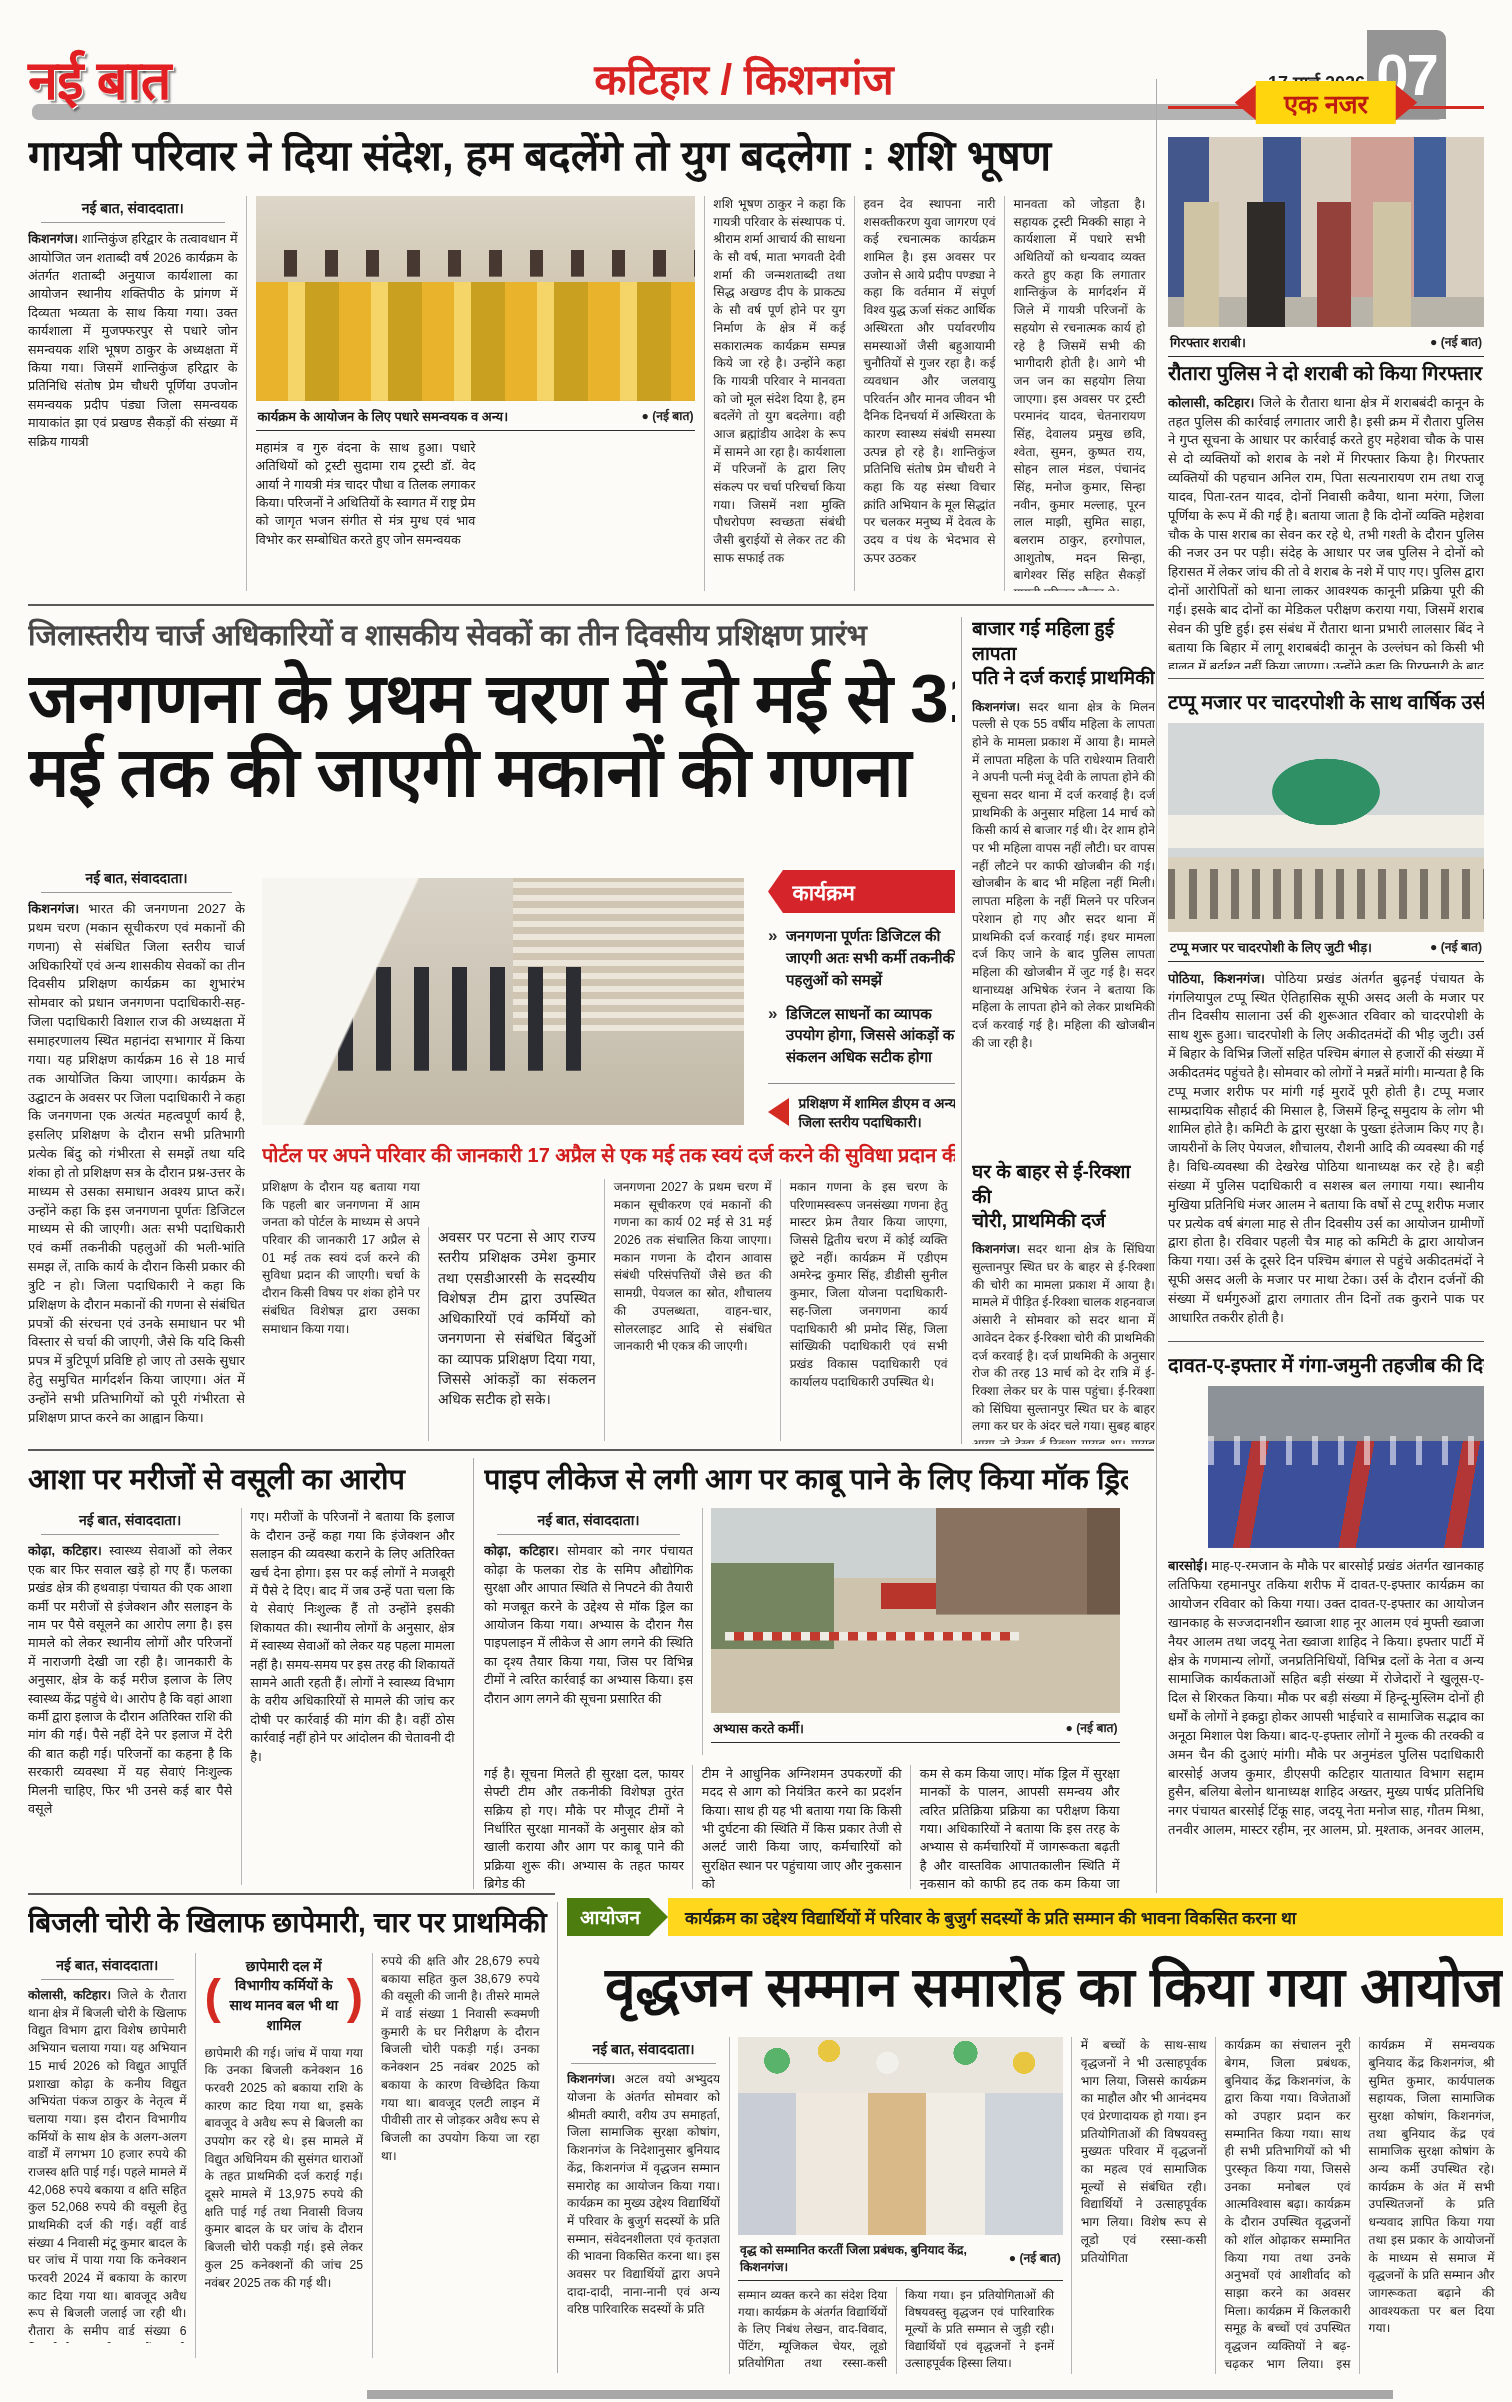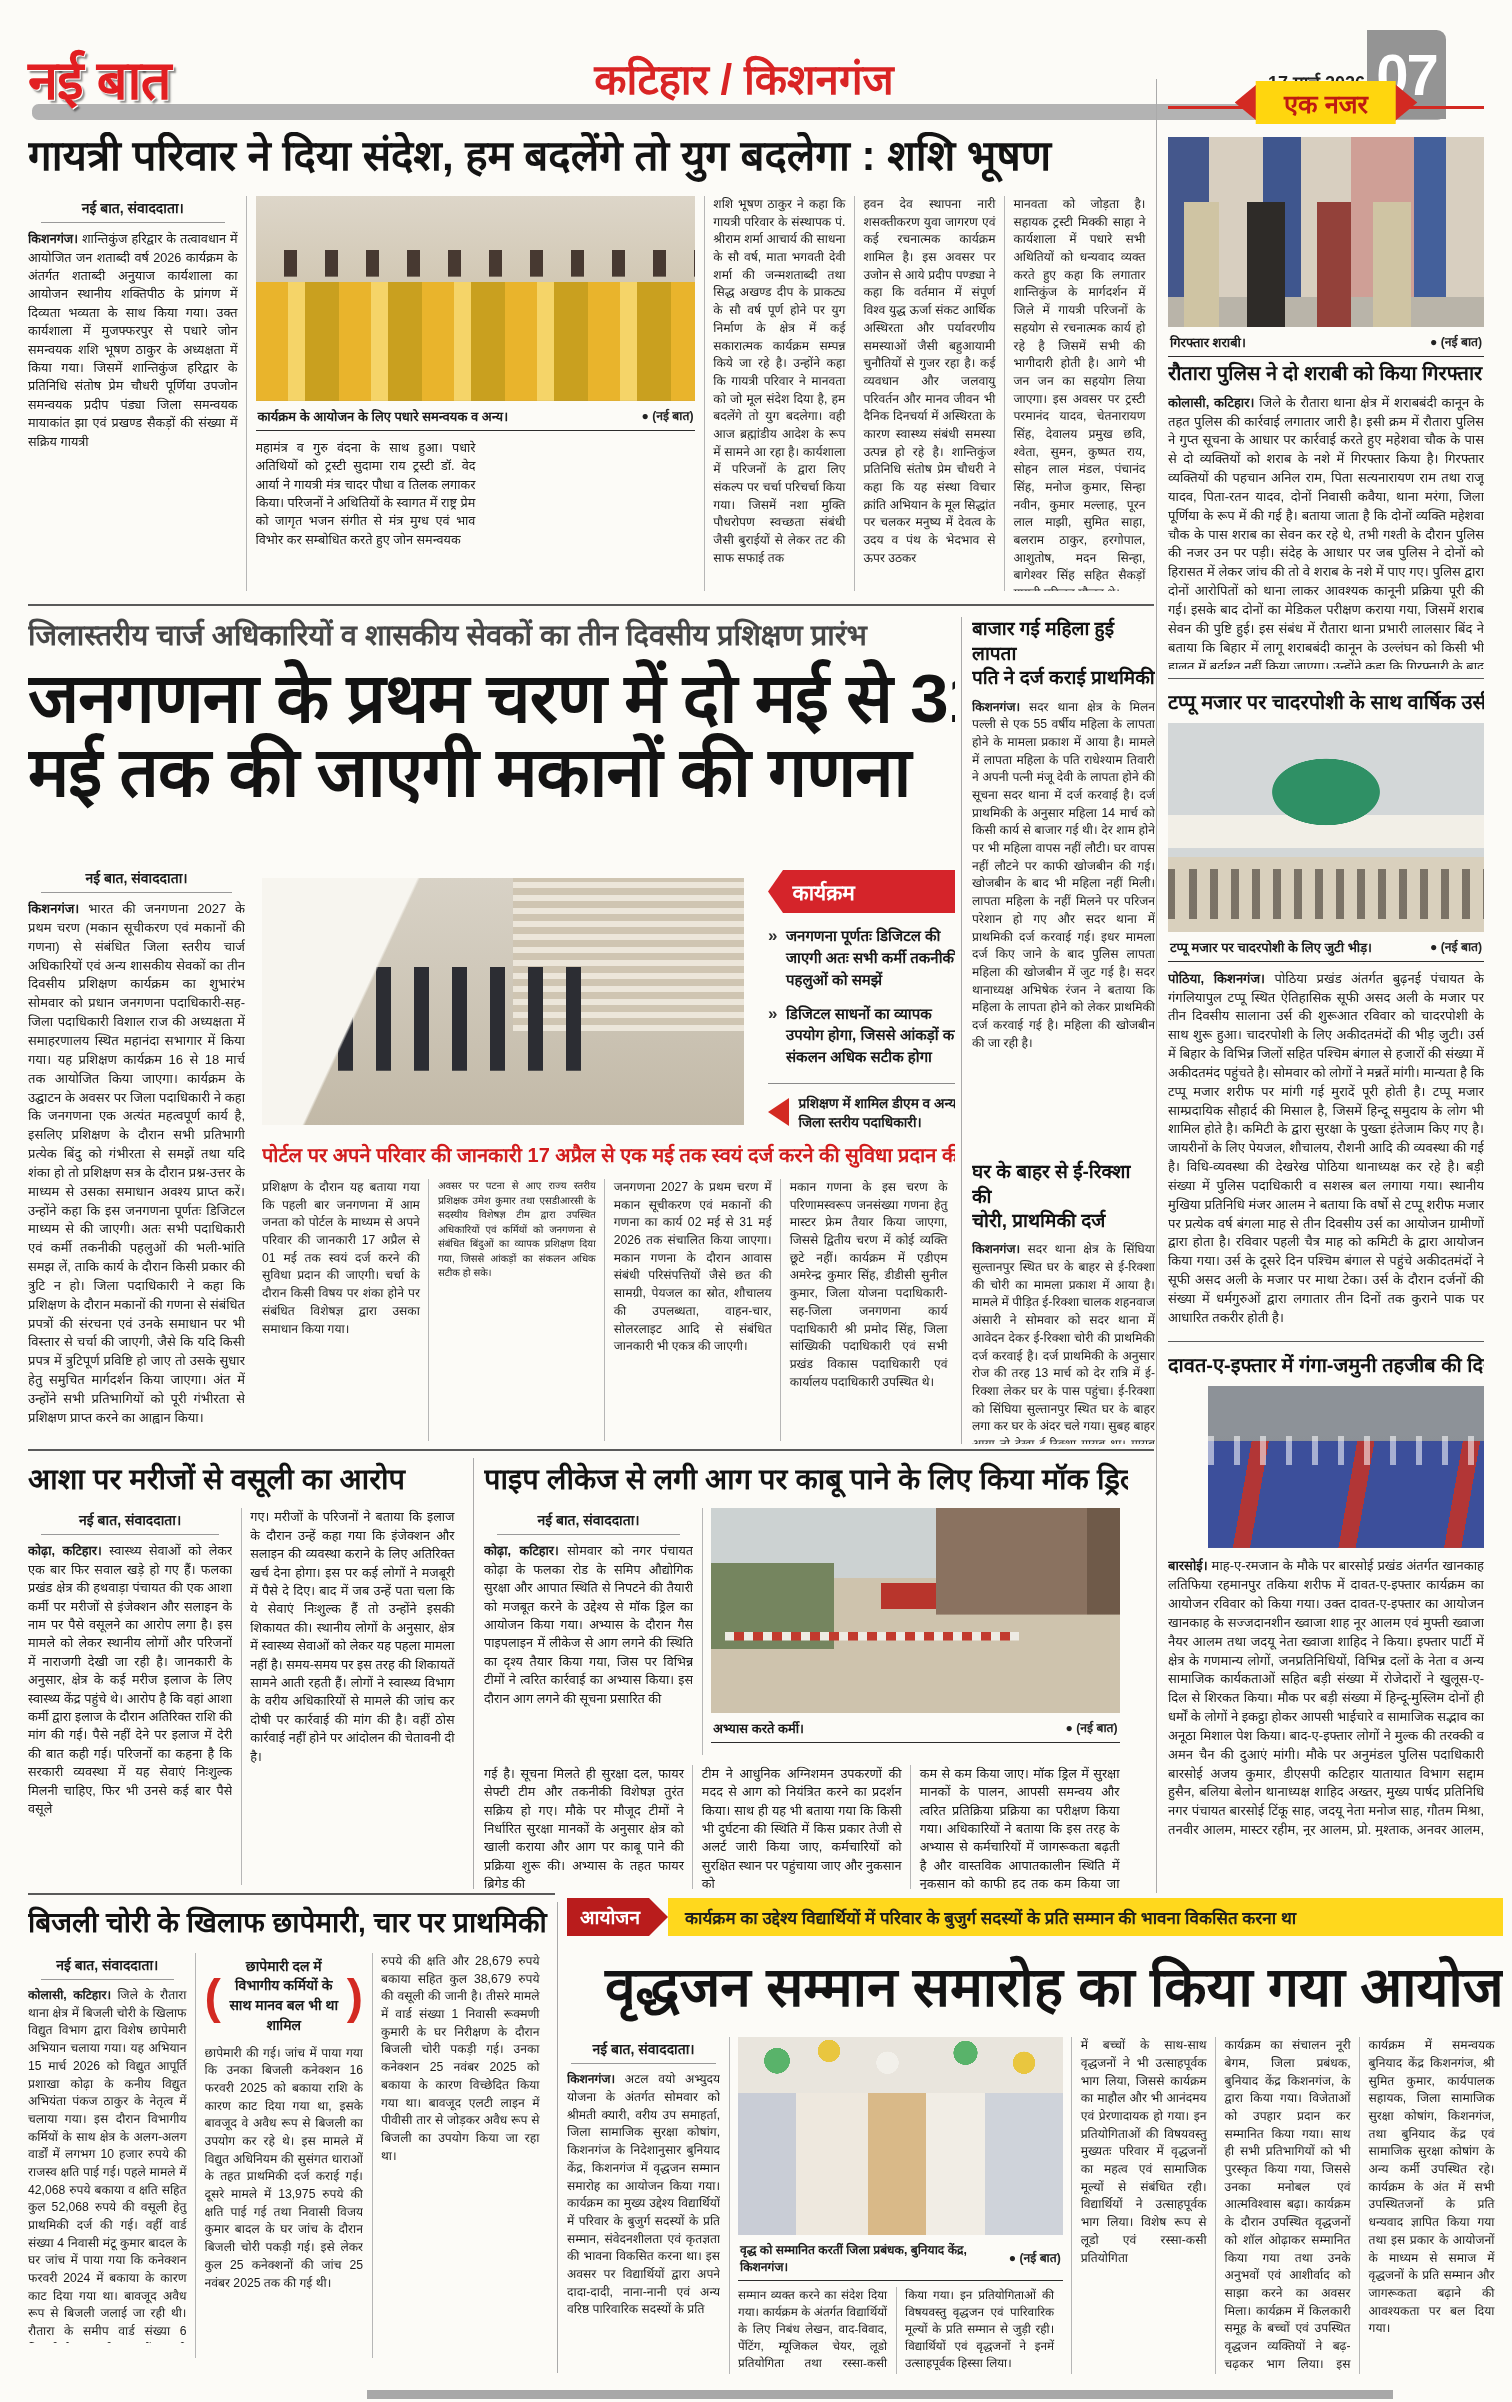--- a/index.html
+++ b/index.html
@@ -57,21 +57,21 @@
   .pbox-cap{display:flex;gap:9.4px;border-top:0.9px solid #8a8a8a;margin-top:15px;padding-top:11.3px;}
   .pbox-cap .ctri{width:21px;height:28px;background:#d32a22;clip-path:polygon(100% 0,0 50%,100% 100%);flex:none;margin-top:2.8px;}
   .pbox-cap .t{font-weight:700;font-size:13.7px;line-height:1.35;}
   .red-sub{color:#d21d1d;font-weight:800;font-size:20px;white-space:nowrap;}
   
   .pq{display:flex;align-items:center;justify-content:center;gap:2.8px;margin:3.8px 0 9.4px;}
   .pq-par{color:#d32a22;font-size:49px;font-weight:700;line-height:.9;flex:none;}
   .pq-t{font-weight:800;font-size:14px;text-align:center;line-height:1.4;}
   
   .strip{display:flex;height:38px;}
-  .strip-red{background:#b91c1c;color:#fff;font-weight:800;font-size:19px;display:flex;align-items:center;
+  .strip-red{background:#4d7c0f;color:#fff;font-weight:800;font-size:19px;display:flex;align-items:center;
              padding:0 28px 0 13px;clip-path:polygon(0 0,calc(100% - 19px) 0,100% 50%,calc(100% - 19px) 100%,0 100%);flex:none;}
   .strip-yel{flex:1;background:#ffd81d;display:flex;align-items:center;padding:0 9.4px 0 17px;
              font-weight:800;font-size:17px;color:#1f1f1f;overflow:hidden;white-space:nowrap;}
   
   .ph{background-repeat:no-repeat;background-color:#cfc8ba;}
   .ph-gayatri{background-image:
       repeating-linear-gradient(90deg,transparent 0 28px,#473931 28px 41px),
       repeating-linear-gradient(90deg,#e9b42c 0 32px,#f5d468 32px 49px,#c9a01f 49px 83px),
       linear-gradient(180deg,#ddd6c9 0%,#cdc2ab 60%,#978b76 100%);
       background-size:100% 13%,100% 58%,100% 100%;
@@ -179,21 +179,21 @@
         <span class="pbul-t">डिजिटल साधनों का व्यापक उपयोग होगा, जिससे आंकड़ों का संकलन अधिक सटीक होगा</span>
       </div>
       <div class="pbox-cap">
         <span class="ctri"></span>
         <span class="t">प्रशिक्षण में शामिल डीएम व अन्य जिला स्तरीय पदाधिकारी।</span>
       </div>
     </div>
     <div class="red-sub" style="position:absolute;left:234px;top:527px;width:694px;overflow:hidden;">पोर्टल पर अपने परिवार की जानकारी 17 अप्रैल से एक मई तक स्वयं दर्ज करने की सुविधा प्रदान की जाएगी</div>
     <div class="cols" style="position:absolute;left:234px;top:565px;width:694px;height:262px;">
       <p class="c btxt" style="width:25%;font-size:12.2px;">प्रशिक्षण के दौरान यह बताया गया कि पहली बार जनगणना में आम जनता को पोर्टल के माध्यम से अपने परिवार की जानकारी 17 अप्रैल से 01 मई तक स्वयं दर्ज करने की सुविधा प्रदान की जाएगी। चर्चा के दौरान किसी विषय पर शंका होने पर संबंधित विशेषज्ञ द्वारा उसका समाधान किया गया।</p>
-      <p class="c btxt" style="width:25%;font-size:10px;">अवसर पर पटना से आए राज्य स्तरीय प्रशिक्षक उमेश कुमार तथा एसडीआरसी के सदस्यीय विशेषज्ञ टीम द्वारा उपस्थित अधिकारियों एवं कर्मियों को जनगणना से संबंधित बिंदुओं का व्यापक प्रशिक्षण दिया गया, जिससे आंकड़ों का संकलन अधिक सटीक हो सके।</p>
+      <p class="c btxt" style="width:25%;font-size:14px;margin-top:48px;">अवसर पर पटना से आए राज्य स्तरीय प्रशिक्षक उमेश कुमार तथा एसडीआरसी के सदस्यीय विशेषज्ञ टीम द्वारा उपस्थित अधिकारियों एवं कर्मियों को जनगणना से संबंधित बिंदुओं का व्यापक प्रशिक्षण दिया गया, जिससे आंकड़ों का संकलन अधिक सटीक हो सके।</p>
       <p class="c btxt" style="width:25%;font-size:12.2px;">जनगणना 2027 के प्रथम चरण में मकान सूचीकरण एवं मकानों की गणना का कार्य 02 मई से 31 मई 2026 तक संचालित किया जाएगा। मकान गणना के दौरान आवास संबंधी परिसंपत्तियों जैसे छत की सामग्री, पेयजल का स्रोत, शौचालय की उपलब्धता, वाहन-चार, सोलरलाइट आदि से संबंधित जानकारी भी एकत्र की जाएगी।</p>
       <p class="c btxt" style="width:25%;font-size:12.2px;">मकान गणना के इस चरण के परिणामस्वरूप जनसंख्या गणना हेतु मास्टर फ्रेम तैयार किया जाएगा, जिससे द्वितीय चरण में कोई व्यक्ति छूटे नहीं। कार्यक्रम में एडीएम अमरेन्द्र कुमार सिंह, डीडीसी सुनील कुमार, जिला योजना पदाधिकारी-सह-जिला जनगणना कार्य पदाधिकारी श्री प्रमोद सिंह, जिला सांख्यिकी पदाधिकारी एवं सभी प्रखंड विकास पदाधिकारी एवं कार्यालय पदाधिकारी उपस्थित थे।</p>
     </div>
   </section>
 
   <div class="vline" style="left:961px;top:617px;height:827px;"></div>
   <section class="abs" style="left:972px;top:617px;width:183px;height:827px;overflow:hidden;">
     <h2 class="hl small-hl">बाजार गई महिला हुई लापता</h2>
     <h2 class="hl small-hl">पति ने दर्ज कराई प्राथमिकी</h2>
     <p class="btxt" style="margin-top:7.5px;height:450px;font-size:12.2px;"><b class="dl">किशनगंज।</b> <span>सदर थाना क्षेत्र के मिलन पल्ली से एक 55 वर्षीय महिला के लापता होने के मामला प्रकाश में आया है। मामले में लापता महिला के पति राधेश्याम तिवारी ने अपनी पत्नी मंजू देवी के लापता होने की सूचना सदर थाना में दर्ज करवाई है। दर्ज प्राथमिकी के अनुसार महिला 14 मार्च को किसी कार्य से बाजार गई थी। देर शाम होने पर भी महिला वापस नहीं लौटी। घर वापस नहीं लौटने पर काफी खोजबीन की गई। खोजबीन के बाद भी महिला नहीं मिली। लापता महिला के नहीं मिलने पर परिजन परेशान हो गए और सदर थाना में प्राथमिकी दर्ज करवाई गई। इधर मामला दर्ज किए जाने के बाद पुलिस लापता महिला की खोजबीन में जुट गई है। सदर थानाध्यक्ष अभिषेक रंजन ने बताया कि महिला के लापता होने को लेकर प्राथमिकी दर्ज करवाई गई है। महिला की खोजबीन की जा रही है।</span></p>

